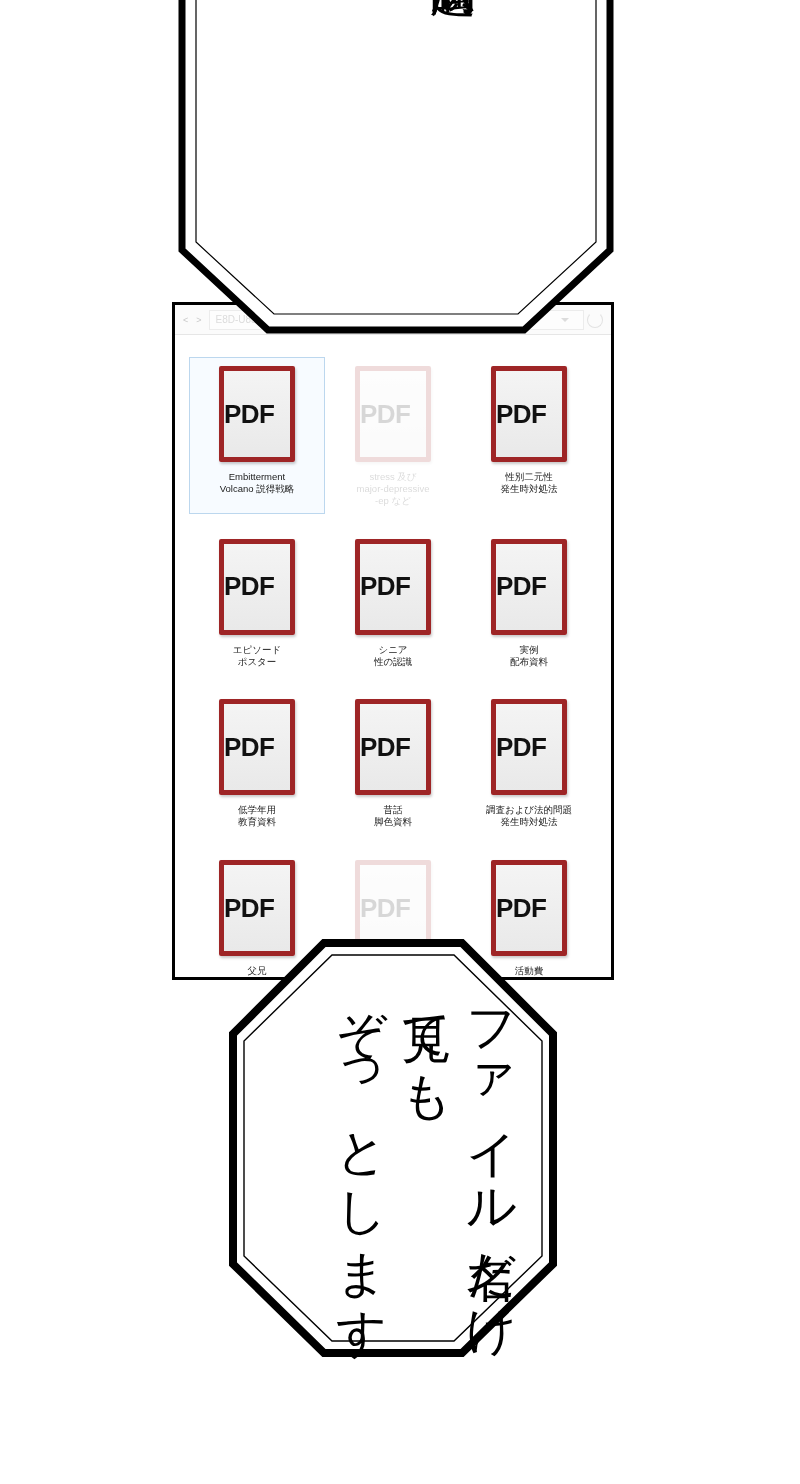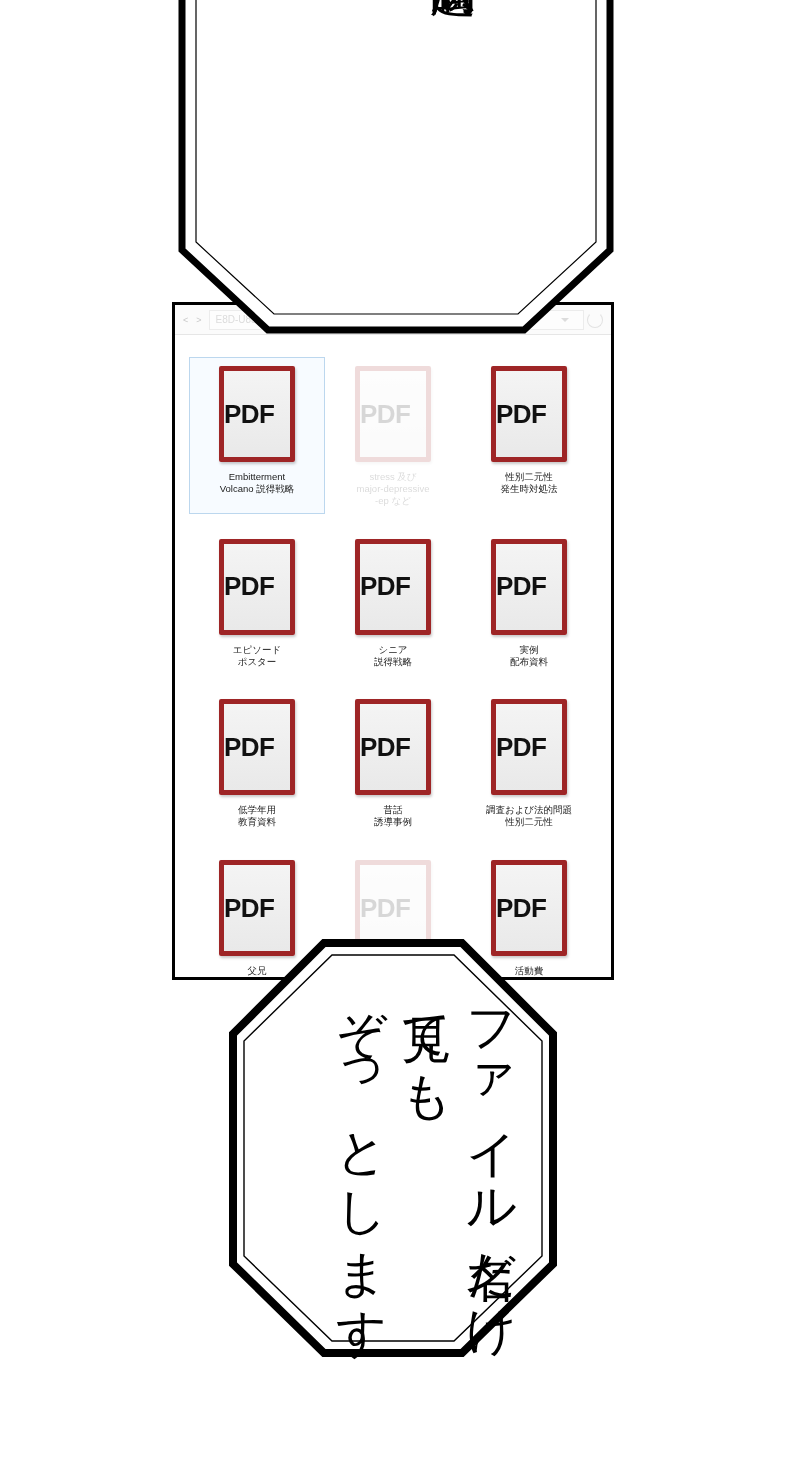--- a/index.html
+++ b/index.html
@@ -179,49 +179,49 @@
           <span>PDF</span>
         </div>
         <div class="cap">エピソード
 ポスター</div>
       </div>
       <div class="cell">
         <div class="pdf-icon">
           <span>PDF</span>
         </div>
         <div class="cap">シニア
-説得戦略</div>
+性の認識</div>
       </div>
       <div class="cell">
         <div class="pdf-icon">
           <span>PDF</span>
         </div>
         <div class="cap">実例
 配布資料</div>
       </div>
       <div class="cell">
         <div class="pdf-icon">
           <span>PDF</span>
         </div>
         <div class="cap">低学年用
 教育資料</div>
       </div>
       <div class="cell">
         <div class="pdf-icon">
           <span>PDF</span>
         </div>
         <div class="cap">昔話
-誘導事例</div>
+脚色資料</div>
       </div>
       <div class="cell">
         <div class="pdf-icon">
           <span>PDF</span>
         </div>
         <div class="cap">調査および法的問題
-性別二元性</div>
+発生時対処法</div>
       </div>
       <div class="cell">
         <div class="pdf-icon">
           <span>PDF</span>
         </div>
         <div class="cap">父兄
 説得戦略</div>
       </div>
       <div class="cell" style="opacity: 0.16;">
         <div class="pdf-icon">

